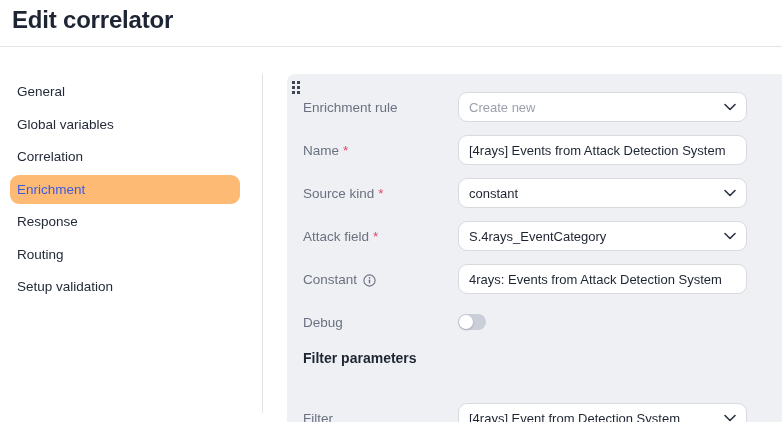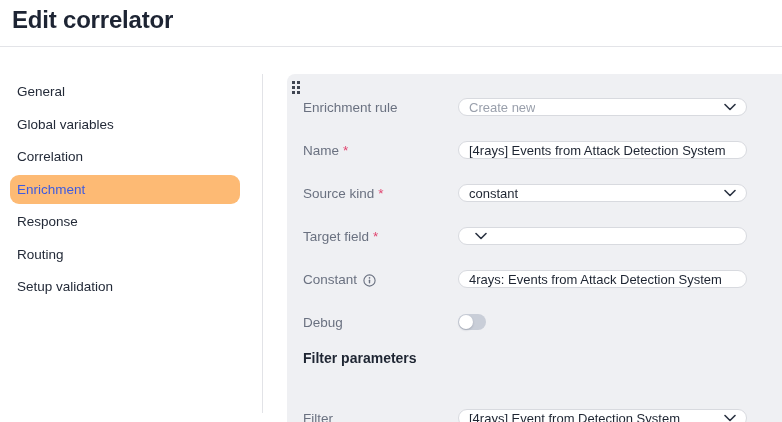--- a/index.html
+++ b/index.html
@@ -54,21 +54,21 @@
 
   .form-row { display: flex; align-items: center; height: 30px; margin-bottom: 13px; }
   .form-label {
     flex: 0 0 155px; font-size: 13.5px; color: #6a7180;
     display: flex; align-items: flex-end; gap: 3px;
   }
   .required { color: #e0446e; margin-left: 1px; }
   .control { flex: 1; min-width: 0; }
 
   .field {
-    width: 100%; height: 18px;
+    width: 100%; height: 30px;
     background: #ffffff; border: 1px solid #d8dadf; border-radius: 9px;
     display: flex; align-items: center; justify-content: space-between;
     padding: 0 10px; font-size: 13px; color: #1e2532; cursor: pointer;
   }
   .field .value { white-space: nowrap; overflow: hidden; }
   .field .placeholder { color: #9aa0ac; }
   .chevron { flex: 0 0 auto; margin-left: 6px; display: flex; align-items: center; }
 
   input.field {
     font-family: Liberation Sans, sans-serif;
@@ -176,25 +176,26 @@
             <svg width="12" height="8" viewBox="0 0 12 8">
                 <polyline points="1,1.5 6,6.5 11,1.5" fill="none" stroke="#2b3342" stroke-width="1.6" stroke-linecap="round" stroke-linejoin="round"></polyline>
               </svg>
           </span>
         </div>
       </div>
     </div>
 
     <div class="form-row">
       <div class="form-label">
-        <span>Target field</span>
+        <span>Attack field</span>
           <span class="required">*</span>
       </div>
       <div class="control">
         <div class="field">
+          <span class="value">S.4rays_EventCategory</span>
           <span class="chevron">
             <svg width="12" height="8" viewBox="0 0 12 8">
                 <polyline points="1,1.5 6,6.5 11,1.5" fill="none" stroke="#2b3342" stroke-width="1.6" stroke-linecap="round" stroke-linejoin="round"></polyline>
               </svg>
           </span>
         </div>
       </div>
     </div>
 
     <div class="form-row">

